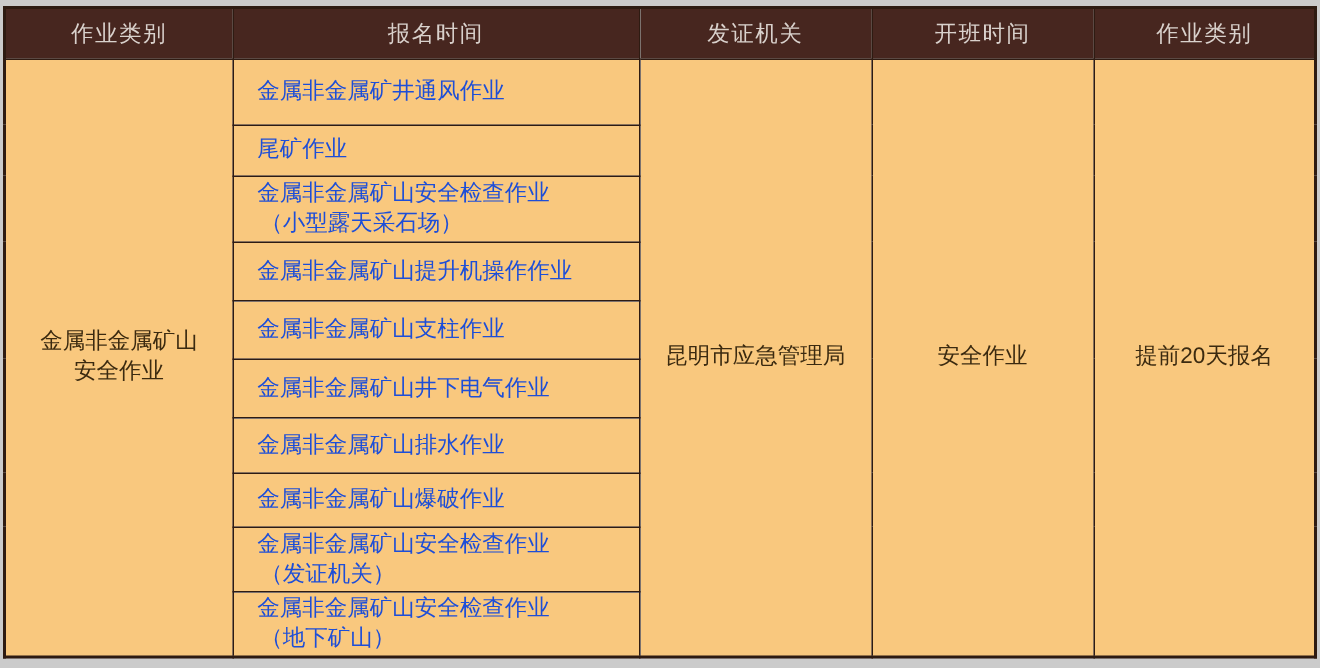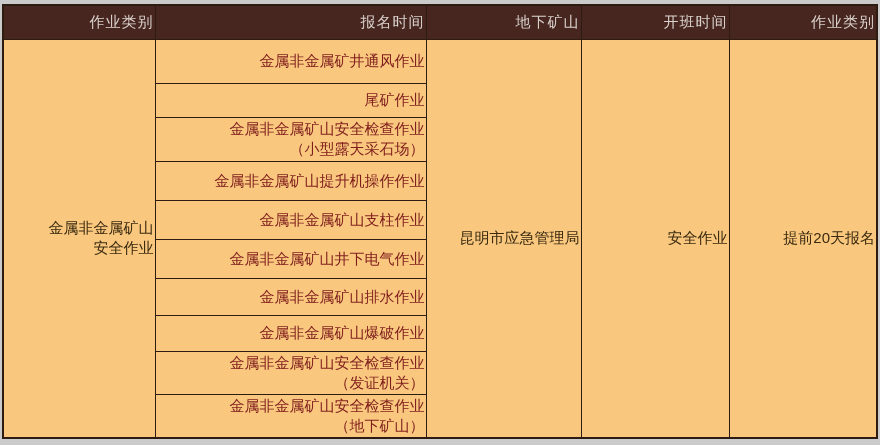--- a/index.html
+++ b/index.html
@@ -21,44 +21,43 @@
     table-layout: fixed;
     width: 874px;
   }
   table.schedule th,
   table.schedule td {
     border: 1px solid #2e1b12;
     box-sizing: border-box;
     font-size: 15px;
     vertical-align: middle;
     overflow: hidden;
-    text-align: right;
   }
   table.schedule {
     border: 2px solid #2e1b12;
   }
   th.hdr {
     background: #47261f;
     color: #d9d1cc;
     font-weight: normal;
     height: 34px;
     text-align: center;
     letter-spacing: 1px;
   }
   td.body-cell {
     background: #f9c87e;
     color: #3b2a10;
     text-align: center;
     line-height: 20px;
   }
   td.item-cell {
     background: #f9c87e;
-    color: #7f1d1d;
+    color: #1d4ed8;
     text-align: left;
-    padding-left: 6px;
+    padding-left: 16px;
     line-height: 20px;
   }
   td.item-cell .line2:empty { display: none; }
   td.item-cell .line2 { padding-left: 2px; }
 </style>
 </head>
 <body>
 
 <div class="page">
   <table class="schedule">
@@ -66,21 +65,21 @@
       <col style="width:152px">
       <col style="width:271px">
       <col style="width:155px">
       <col style="width:148px">
       <col style="width:148px">
     </colgroup>
     <tbody>
         <tr>
       <th class="hdr">作业类别</th>
       <th class="hdr">报名时间</th>
-      <th class="hdr">地下矿山</th>
+      <th class="hdr">发证机关</th>
       <th class="hdr">开班时间</th>
       <th class="hdr">作业类别</th>
     </tr>
     <tr style="height:44px;">
       <td class="body-cell" rowspan="10">
         <div>金属非金属矿山</div>
         <div>安全作业</div>
       </td>
       <td class="item-cell">
         <div class="line1">金属非金属矿井通风作业</div>

